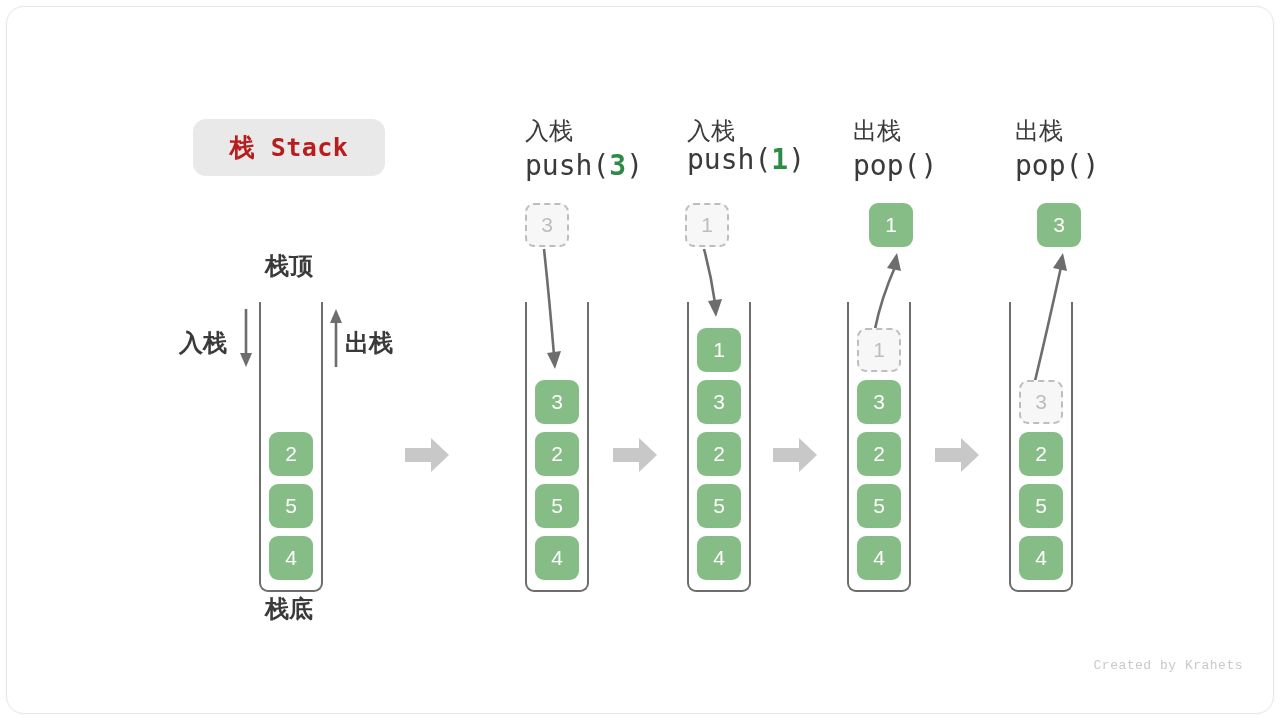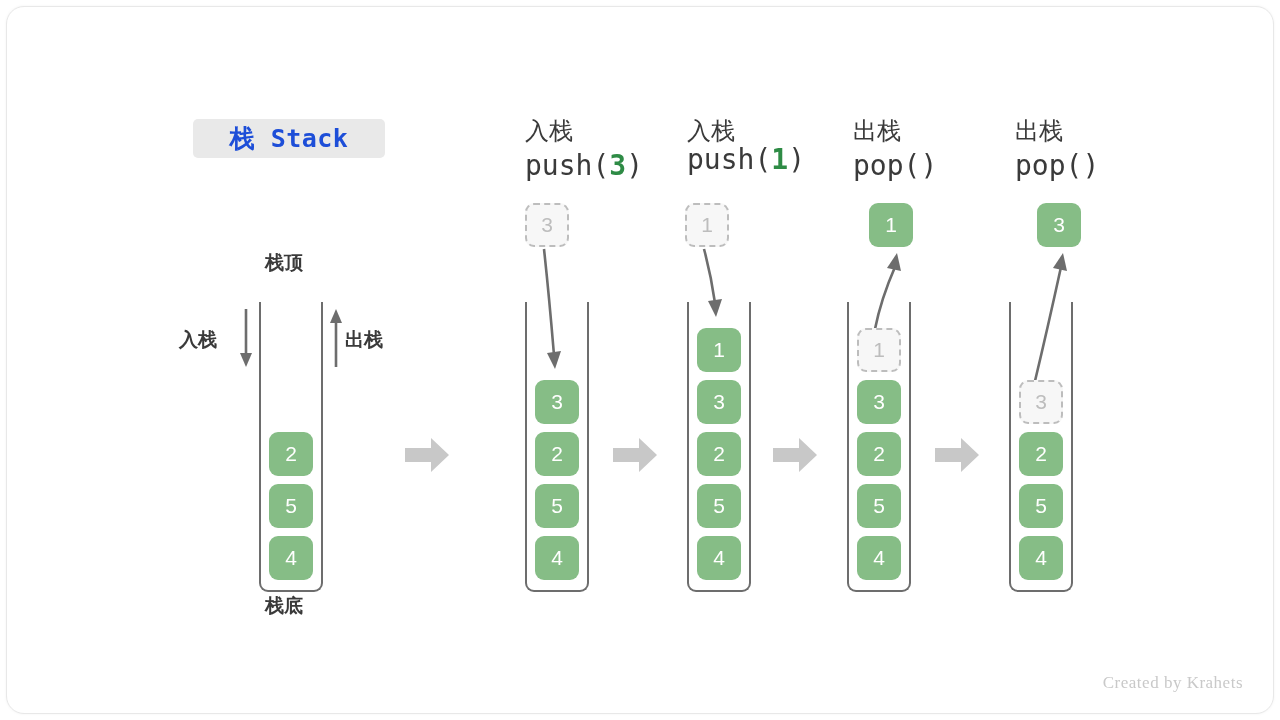--- a/index.html
+++ b/index.html
@@ -17,36 +17,36 @@
     border: 1px solid #e8e8e8;
     border-radius: 18px;
     box-shadow: 0 0 3px rgba(0,0,0,0.05);
     overflow: hidden;
   }
   .abs { position: absolute; }
 
   
   #title-badge {
     left: 186px; top: 112px;
-    width: 192px; height: 39px;
+    width: 192px; height: 57px;
     background: #e9e9e9;
-    border-radius: 5px;
+    border-radius: 13px;
     display: flex; align-items: center; justify-content: center;
     font-family: "DejaVu Sans Mono", monospace;
     font-size: 25px;
     font-weight: bold;
-    color: #1d4ed8;
+    color: #b91c1c;
     letter-spacing: 0.5px;
   }
 
   
   .cn-bold {
     font-family: Liberation Sans, sans-serif;
     font-weight: bold;
-    font-size: 19px;
+    font-size: 24px;
     color: #3a3a3a;
     white-space: nowrap;
   }
   .col-head-cn {
     font-family: "Liberation Sans", sans-serif;
     font-size: 24px;
     color: #3a3a3a;
     white-space: nowrap;
   }
   .col-head-code {
@@ -92,23 +92,23 @@
     background: #f7f7f7;
     border: 2px dashed #bdbdbd;
     color: #bdbdbd;
   }
   .cell.floating { box-shadow: none; }
 
   
   .block-arrow { width: 44px; height: 36px; }
 
   #credit {
-    right: 30px; bottom: 20px;
-    font-family: Liberation Serif, serif;
-    font-size: 17px;
+    right: 30px; bottom: 40px;
+    font-family: Liberation Mono, monospace;
+    font-size: 13px;
     color: #c9c9c9;
     letter-spacing: 0.5px;
   }
 
   svg { overflow: visible; }
 </style>
 </head>
 <body>
 
 <div id="card">

